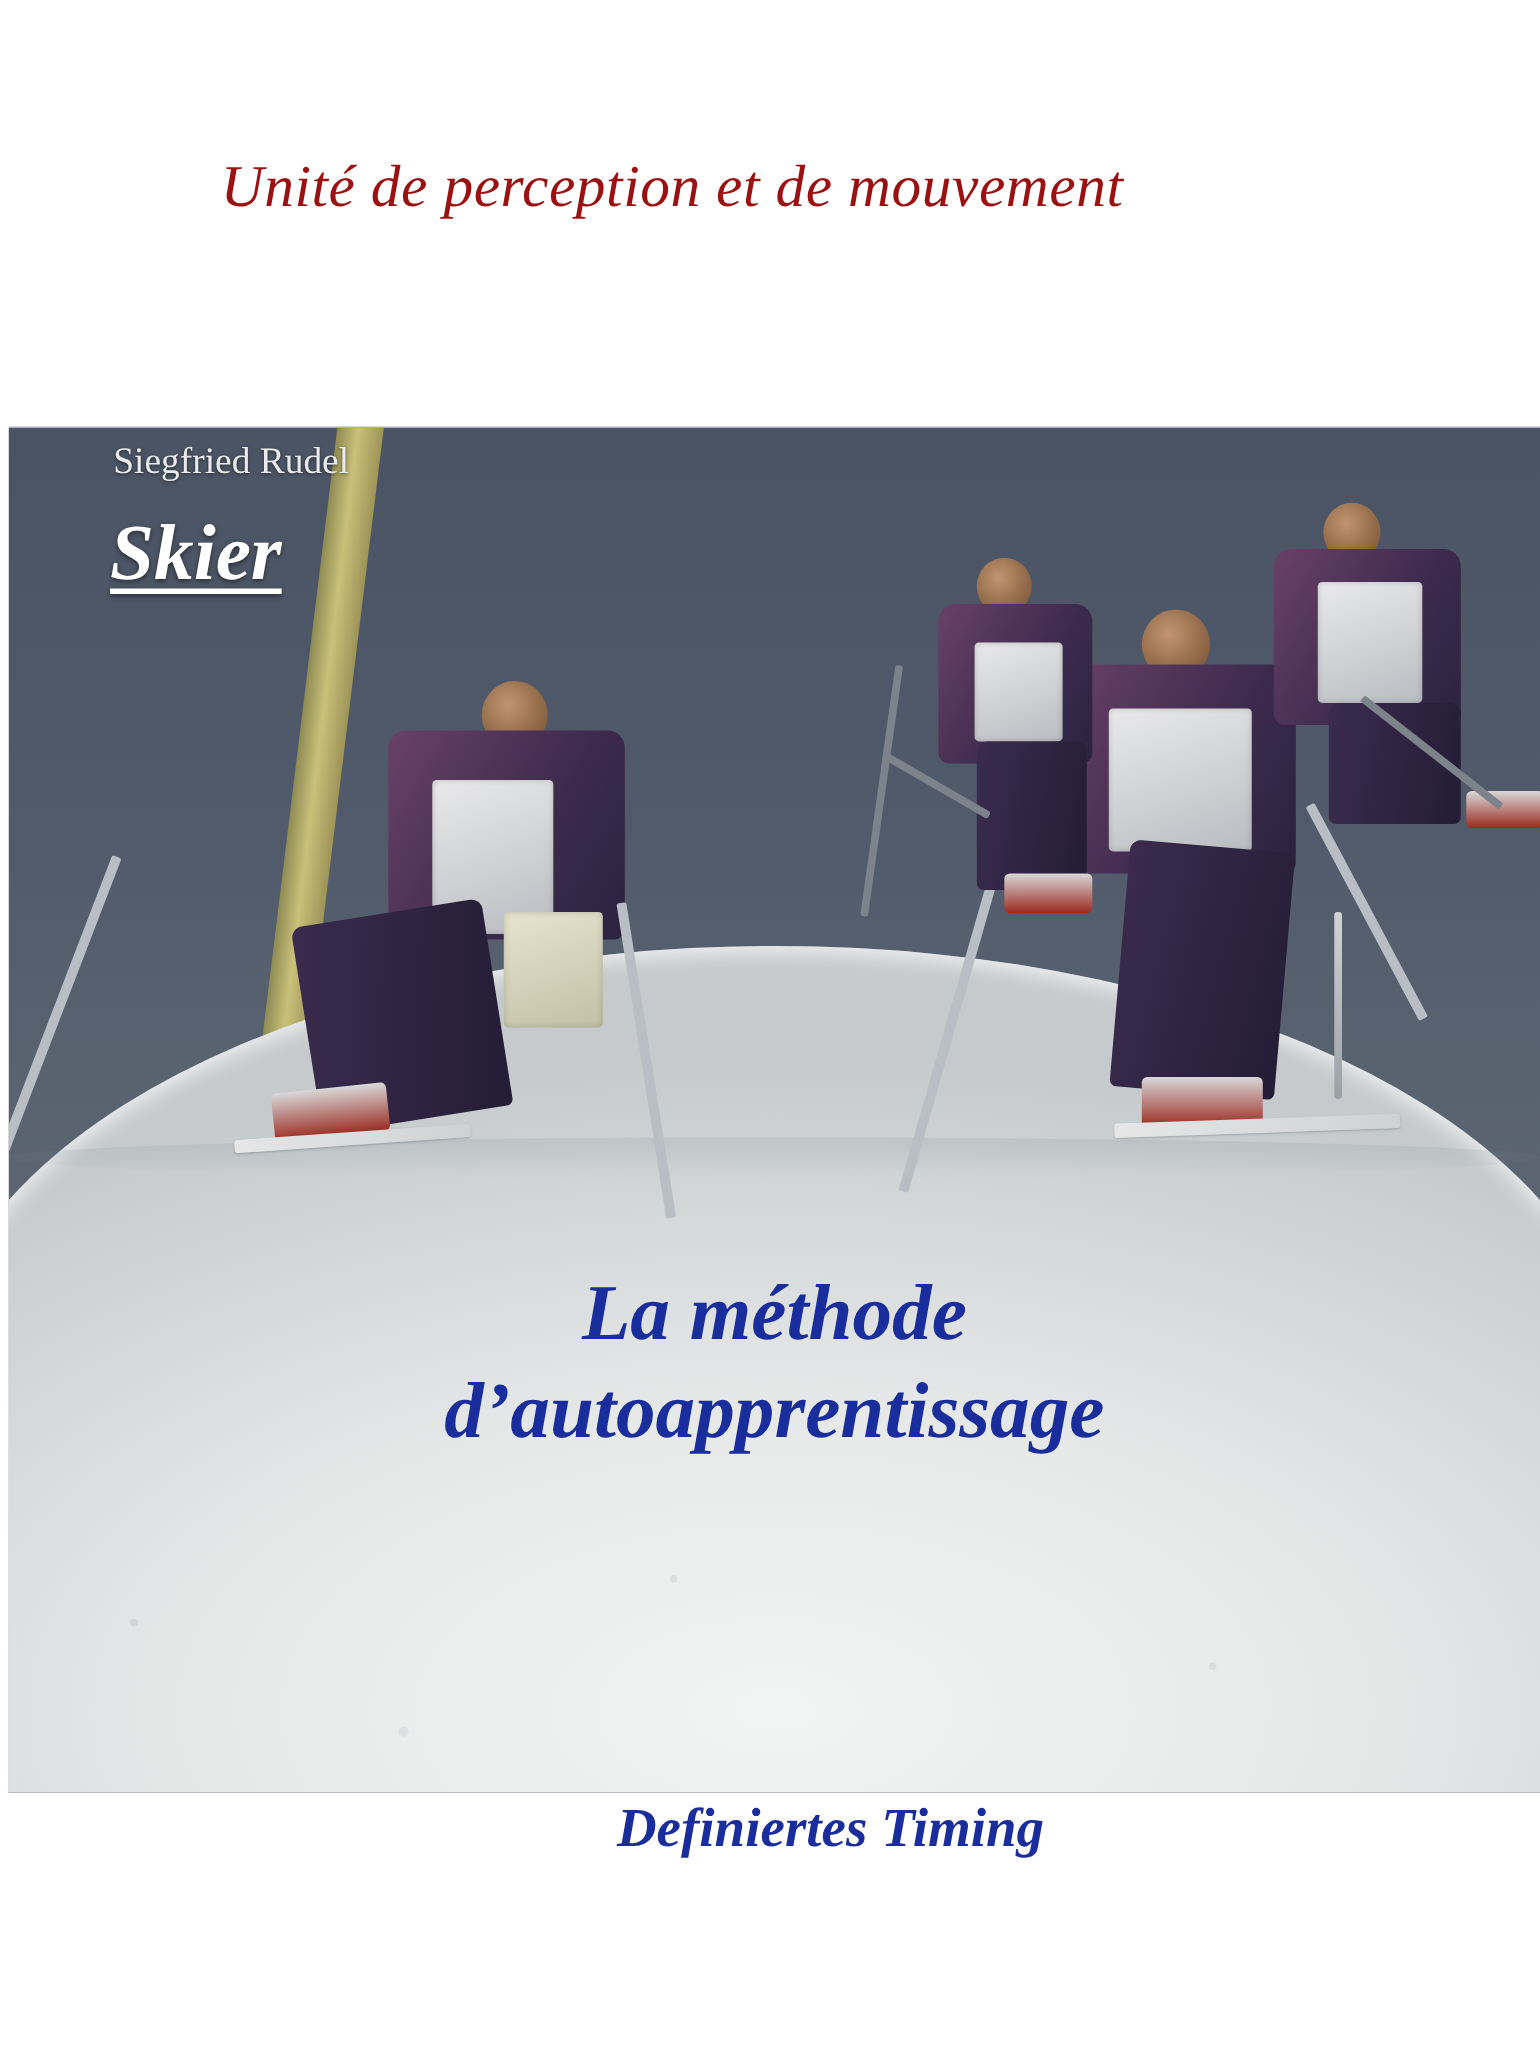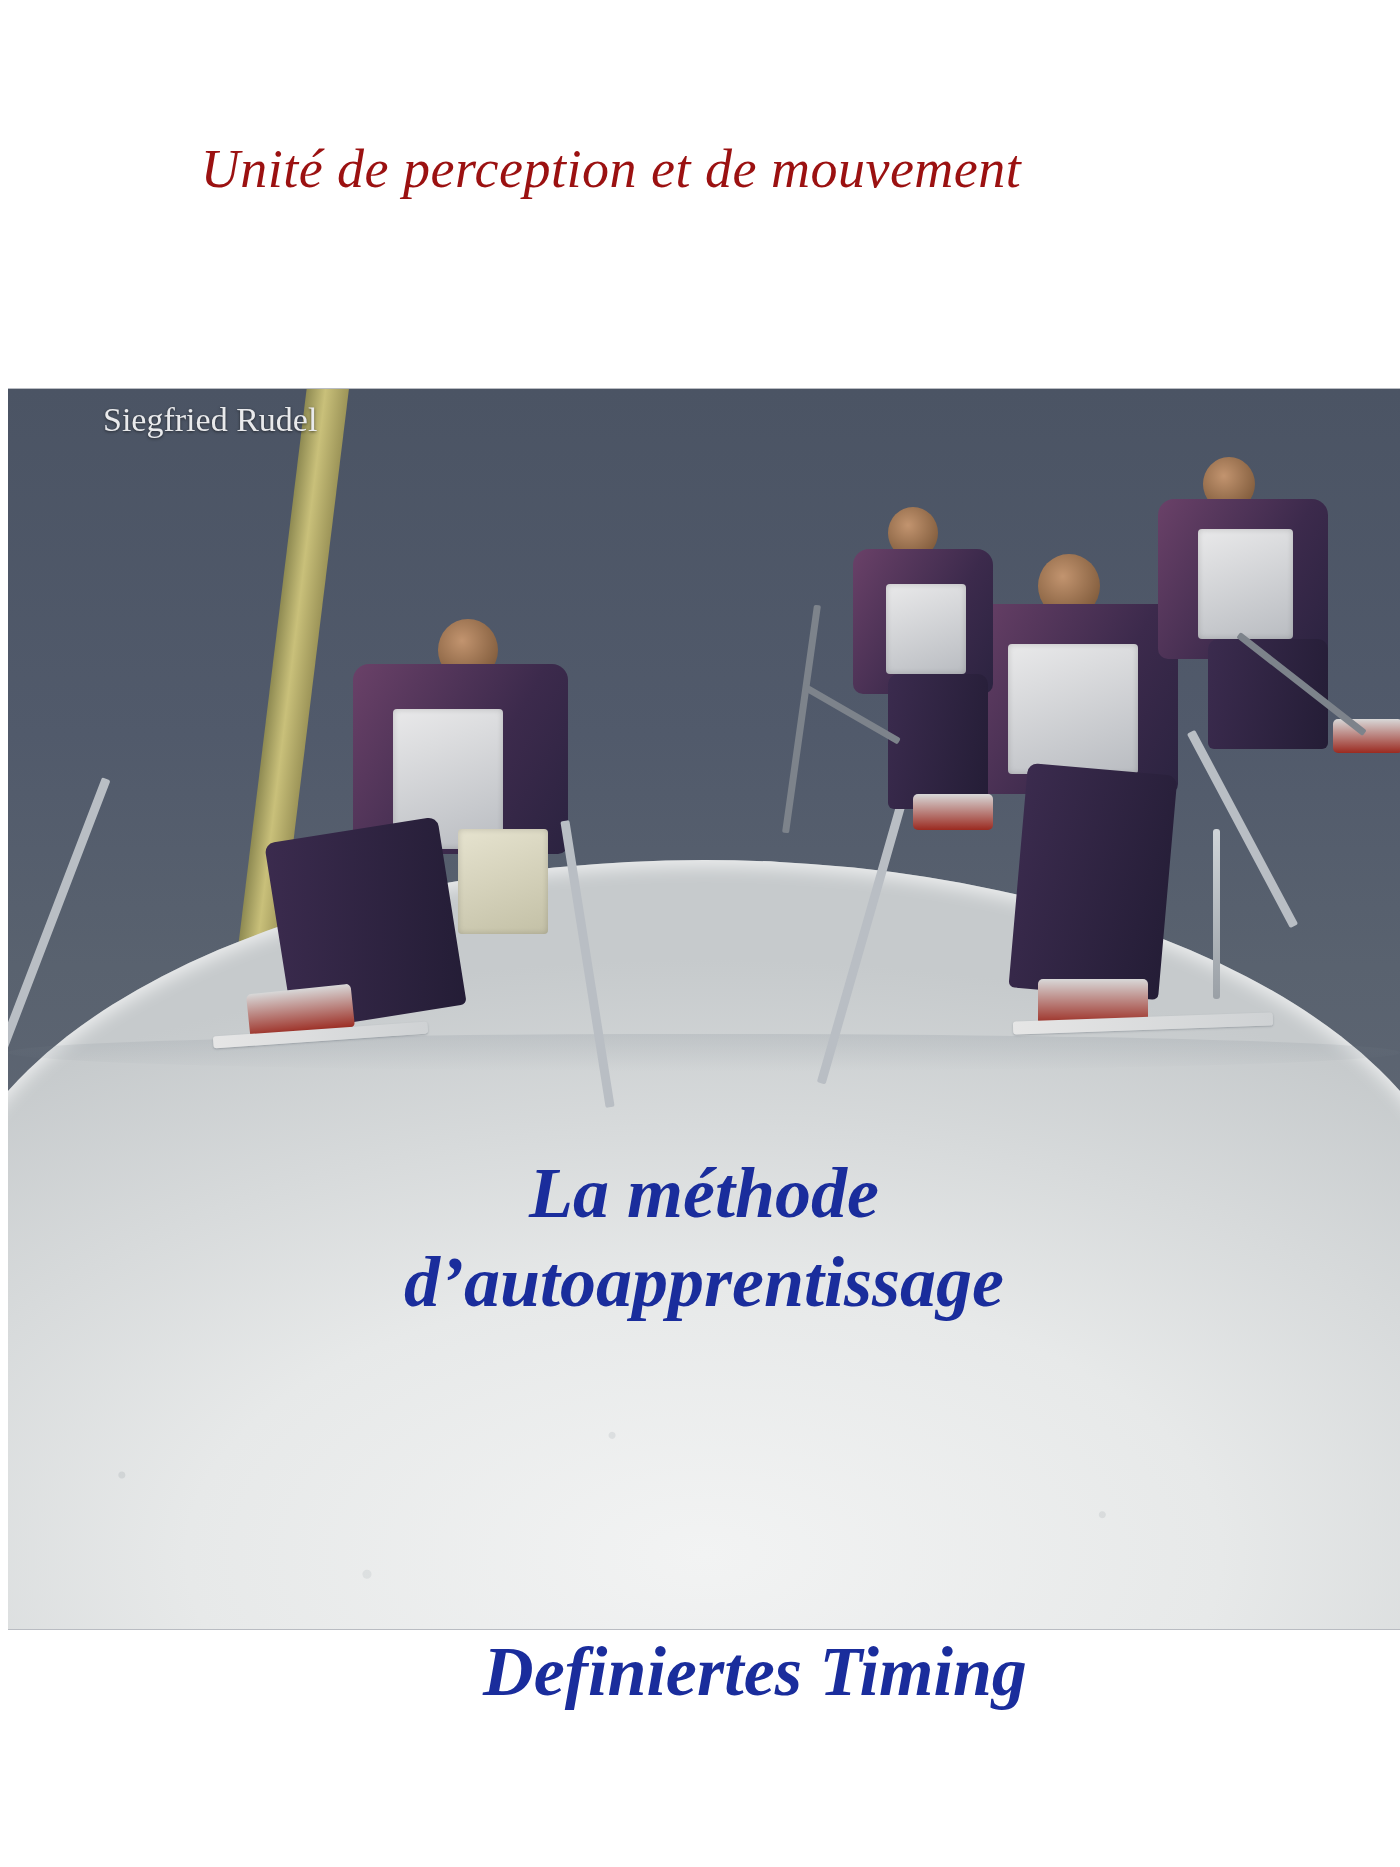--- a/index.html
+++ b/index.html
@@ -183,21 +183,21 @@
 
   .subtitle {
     position: absolute;
     left: 0;
     top: 1632px;
     width: 1400px;
     text-align: center;
     padding-left: 110px;
     box-sizing: border-box;
     color: #1a2d9c;
-    font-size: 70px;
+    font-size: 50px;
     font-weight: bold;
     font-style: italic;
     font-family: "Liberation Serif", serif;
   }
 </style>
 </head>
 <body>
 
 <div class="top-title">Unité de perception et de mouvement</div>
 
@@ -248,20 +248,21 @@
   <div class="skier">
     <div class="head" style="left:1195px; top:68px; width:52px; height:54px;"></div>
     <div class="torso" style="left:1150px; top:110px; width:170px; height:160px;"></div>
     <div class="bib" style="left:1190px; top:140px; width:95px; height:110px;"></div>
     <div class="legs" style="left:1200px; top:250px; width:120px; height:110px;"></div>
     <div class="boot" style="left:1325px; top:330px; width:70px; height:34px;"></div>
     <div class="pole dark" style="left:1290px; top:215px; width:7px; height:160px; transform:rotate(-52deg);"></div>
   </div>
 
   <div class="author">Siegfried Rudel</div>
+  <div class="skier-word">Skier</div>
 
   <div class="main-title">
     <div class="l1">La méthode</div>
     <div class="l2">d’autoapprentissage</div>
   </div>
 </div>
 
 <div class="subtitle">Definiertes Timing</div>
 
 </body></html>

